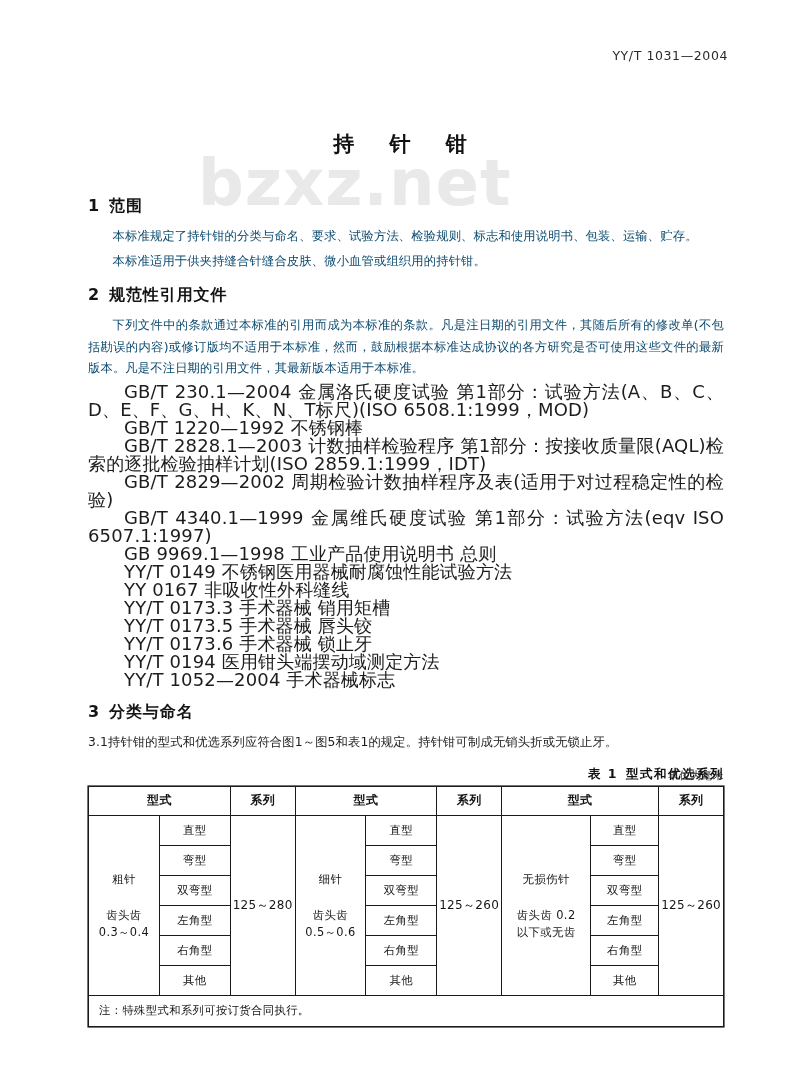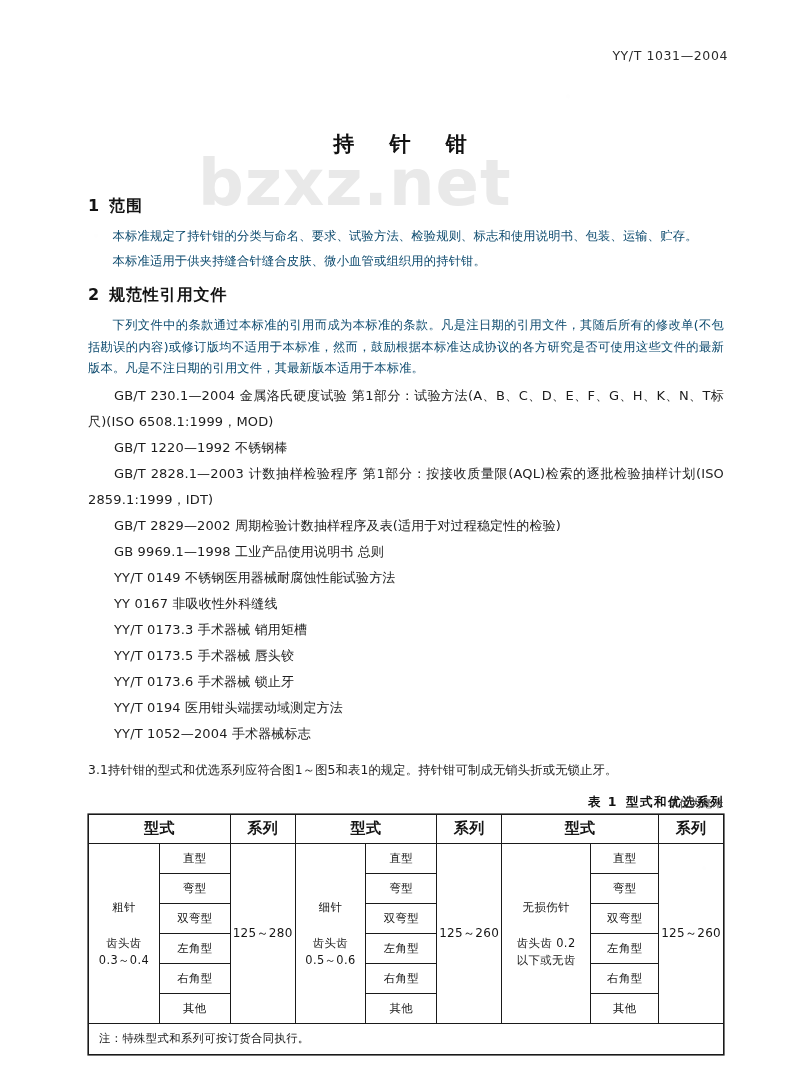--- a/index.html
+++ b/index.html
@@ -115,22 +115,22 @@
   }
 
   .sec-block { margin-bottom: 13px; }
 
   ul.refs {
     list-style: none;
     margin: 1px 0 0 0;
     padding: 0;
   }
   ul.refs li {
-    font-size: 13px;
-    line-height: 26px;
+    font-size: 18px;
+    line-height: 18px;
     text-indent: 2em;
     letter-spacing: 0.15px;
     color: #1c1c1c;
     text-align: justify;
   }
 
   p.clause {
     font-size: 12.3px;
     line-height: 21px;
     margin: 0 0 7px 0;
@@ -171,21 +171,21 @@
   table.t1 th, table.t1 td {
     border: 1px solid #1a1a1a;
     text-align: center;
     vertical-align: middle;
     padding: 2px 1px;
     letter-spacing: 0.4px;
   }
   table.t1 thead th {
     height: 24px;
     font-weight: 700;
-    font-size: 15px;
+    font-size: 12px;
   }
   table.t1 td.grp {
     line-height: 19px;
     padding: 4px 2px;
   }
   table.t1 td.typ {
     height: 25px;
     line-height: 16px;
   }
   table.t1 td.ser {
@@ -231,32 +231,36 @@
     <h2 class="sec">
       <span class="num">2</span><span>规范性引用文件</span>
     </h2>
     <p class="para">下列文件中的条款通过本标准的引用而成为本标准的条款。凡是注日期的引用文件，其随后所有的修改单(不包括勘误的内容)或修订版均不适用于本标准，然而，鼓励根据本标准达成协议的各方研究是否可使用这些文件的最新版本。凡是不注日期的引用文件，其最新版本适用于本标准。</p>
 
     <ul class="refs">
       <li>GB/T 230.1—2004  金属洛氏硬度试验  第1部分：试验方法(A、B、C、D、E、F、G、H、K、N、T标尺)(ISO 6508.1:1999，MOD)</li>
       <li>GB/T 1220—1992  不锈钢棒</li>
       <li>GB/T 2828.1—2003  计数抽样检验程序  第1部分：按接收质量限(AQL)检索的逐批检验抽样计划(ISO 2859.1:1999，IDT)</li>
       <li>GB/T 2829—2002  周期检验计数抽样程序及表(适用于对过程稳定性的检验)</li>
+      <li>GB/T 4340.1—1999  金属维氏硬度试验  第1部分：试验方法(eqv ISO 6507.1:1997)</li>
       <li>GB 9969.1—1998  工业产品使用说明书  总则</li>
       <li>YY/T 0149  不锈钢医用器械耐腐蚀性能试验方法</li>
       <li>YY 0167  非吸收性外科缝线</li>
       <li>YY/T 0173.3  手术器械  销用矩槽</li>
       <li>YY/T 0173.5  手术器械  唇头铰</li>
       <li>YY/T 0173.6  手术器械  锁止牙</li>
       <li>YY/T 0194  医用钳头端摆动域测定方法</li>
       <li>YY/T 1052—2004  手术器械标志</li>
     </ul>
   </div>
 
   <div class="sec-block">
+    <h2 class="sec">
+      <span class="num">3</span><span>分类与命名</span>
+    </h2>
     <p class="clause">
       <span class="cnum">3.1</span><span>持针钳的型式和优选系列应符合图1～图5和表1的规定。持针钳可制成无销头折或无锁止牙。</span>
     </p>
   </div>
 
   <div class="table-caption">
     <span class="cap-num">表 1</span><span>型式和优选系列</span>
     <span class="unit-note">单位为毫米</span>
   </div>
 

